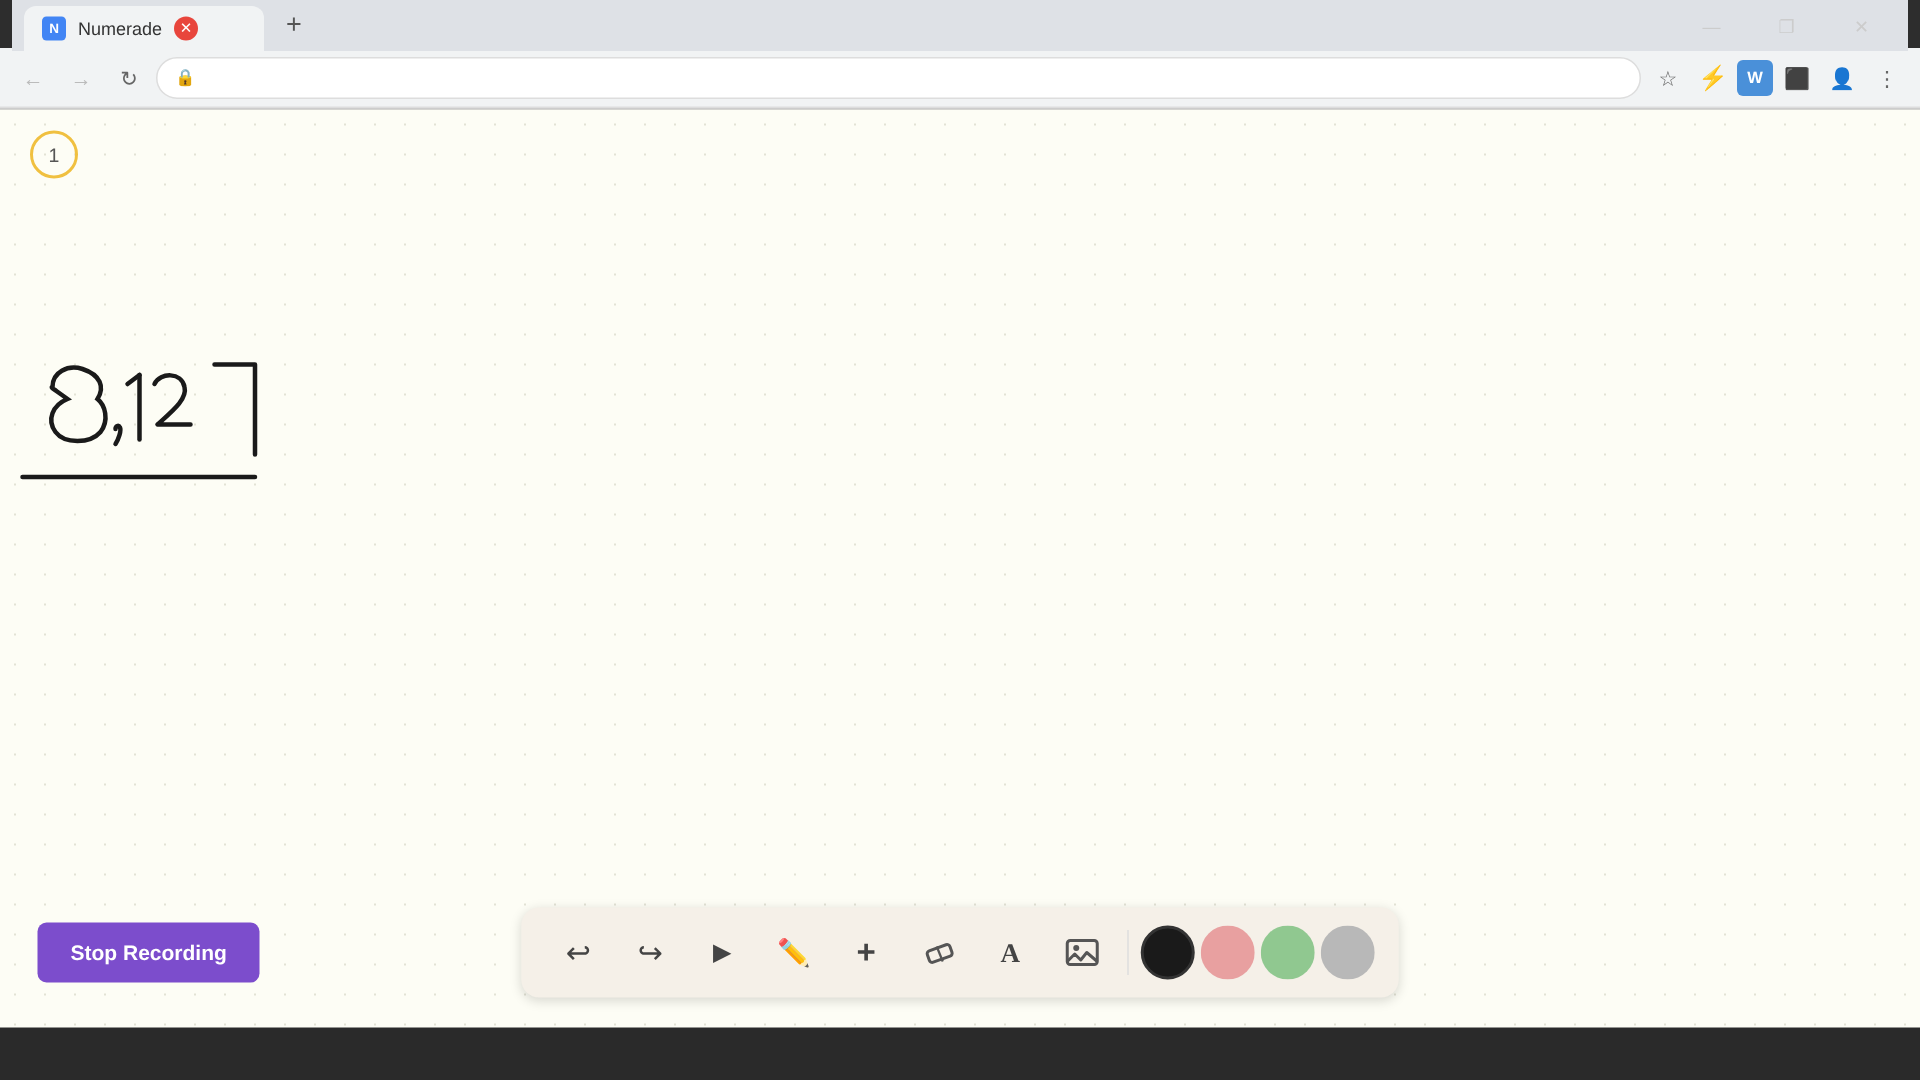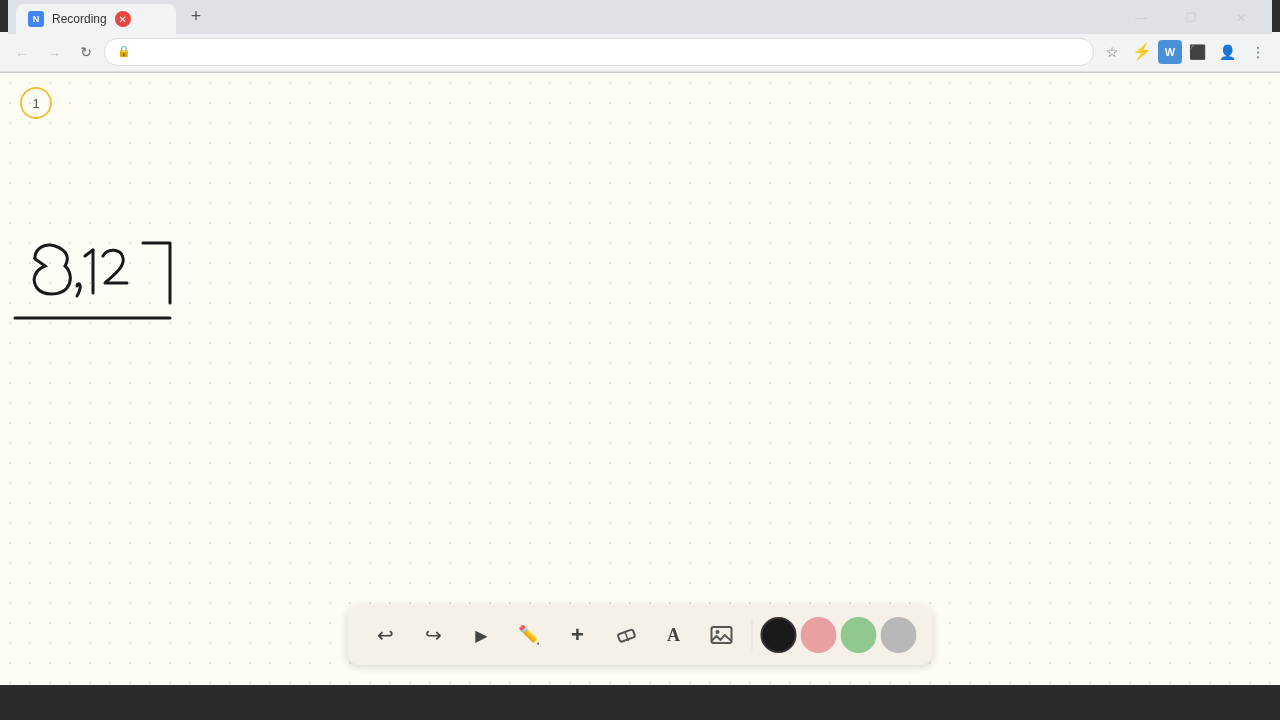--- a/index.html
+++ b/index.html
@@ -276,21 +276,21 @@
 </head>
 <body>
 
 <div class="browser-chrome">
   <div class="title-bar">
     <div class="tab-bar" style="background:#dee1e6; width:100%; height:36px; display:flex; align-items:flex-end; padding:0 8px;">
       <div class="tab">
         <div class="tab-favicon">
           <span style="font-size:9px; font-weight:bold; color:white;">N</span>
         </div>
-        <span>Recording</span>
+        <span>Numerade</span>
         <div class="tab-close">✕</div>
       </div>
       <div class="tab-new" style="color:#555; font-size:18px; margin-bottom:4px; margin-left:6px;">+</div>
       <div class="window-controls">
         <div class="win-btn" style="color:#ccc;">—</div>
         <div class="win-btn" style="color:#ccc;">❐</div>
         <div class="win-btn win-close" style="color:#ccc;">✕</div>
       </div>
     </div>
   </div>
@@ -330,20 +330,21 @@
       <path d="M 70,28 C 74,25 78,22 78,22" fill="none" stroke="#1a1a1a" stroke-width="3" stroke-linecap="round"></path>
 
       <path d="M 88,28 C 92,20 106,20 108,30 C 110,38 100,46 90,55 L 112,55" fill="none" stroke="#1a1a1a" stroke-width="3" stroke-linecap="round" stroke-linejoin="round"></path>
 
       <path d="M 128,15 L 155,15 L 155,75" fill="none" stroke="#1a1a1a" stroke-width="3" stroke-linecap="round" stroke-linejoin="round"></path>
 
       <path d="M 0,90 L 155,90" fill="none" stroke="#1a1a1a" stroke-width="3" stroke-linecap="round"></path>
     </svg>
   </div>
 
+  <button class="stop-recording-btn">Stop Recording</button>
 
   <div class="toolbar">
 
     <div class="tool-btn" title="Undo">
       <span style="font-size:20px;">↩</span>
     </div>
 
     <div class="tool-btn" title="Redo">
       <span style="font-size:20px;">↪</span>
     </div>

